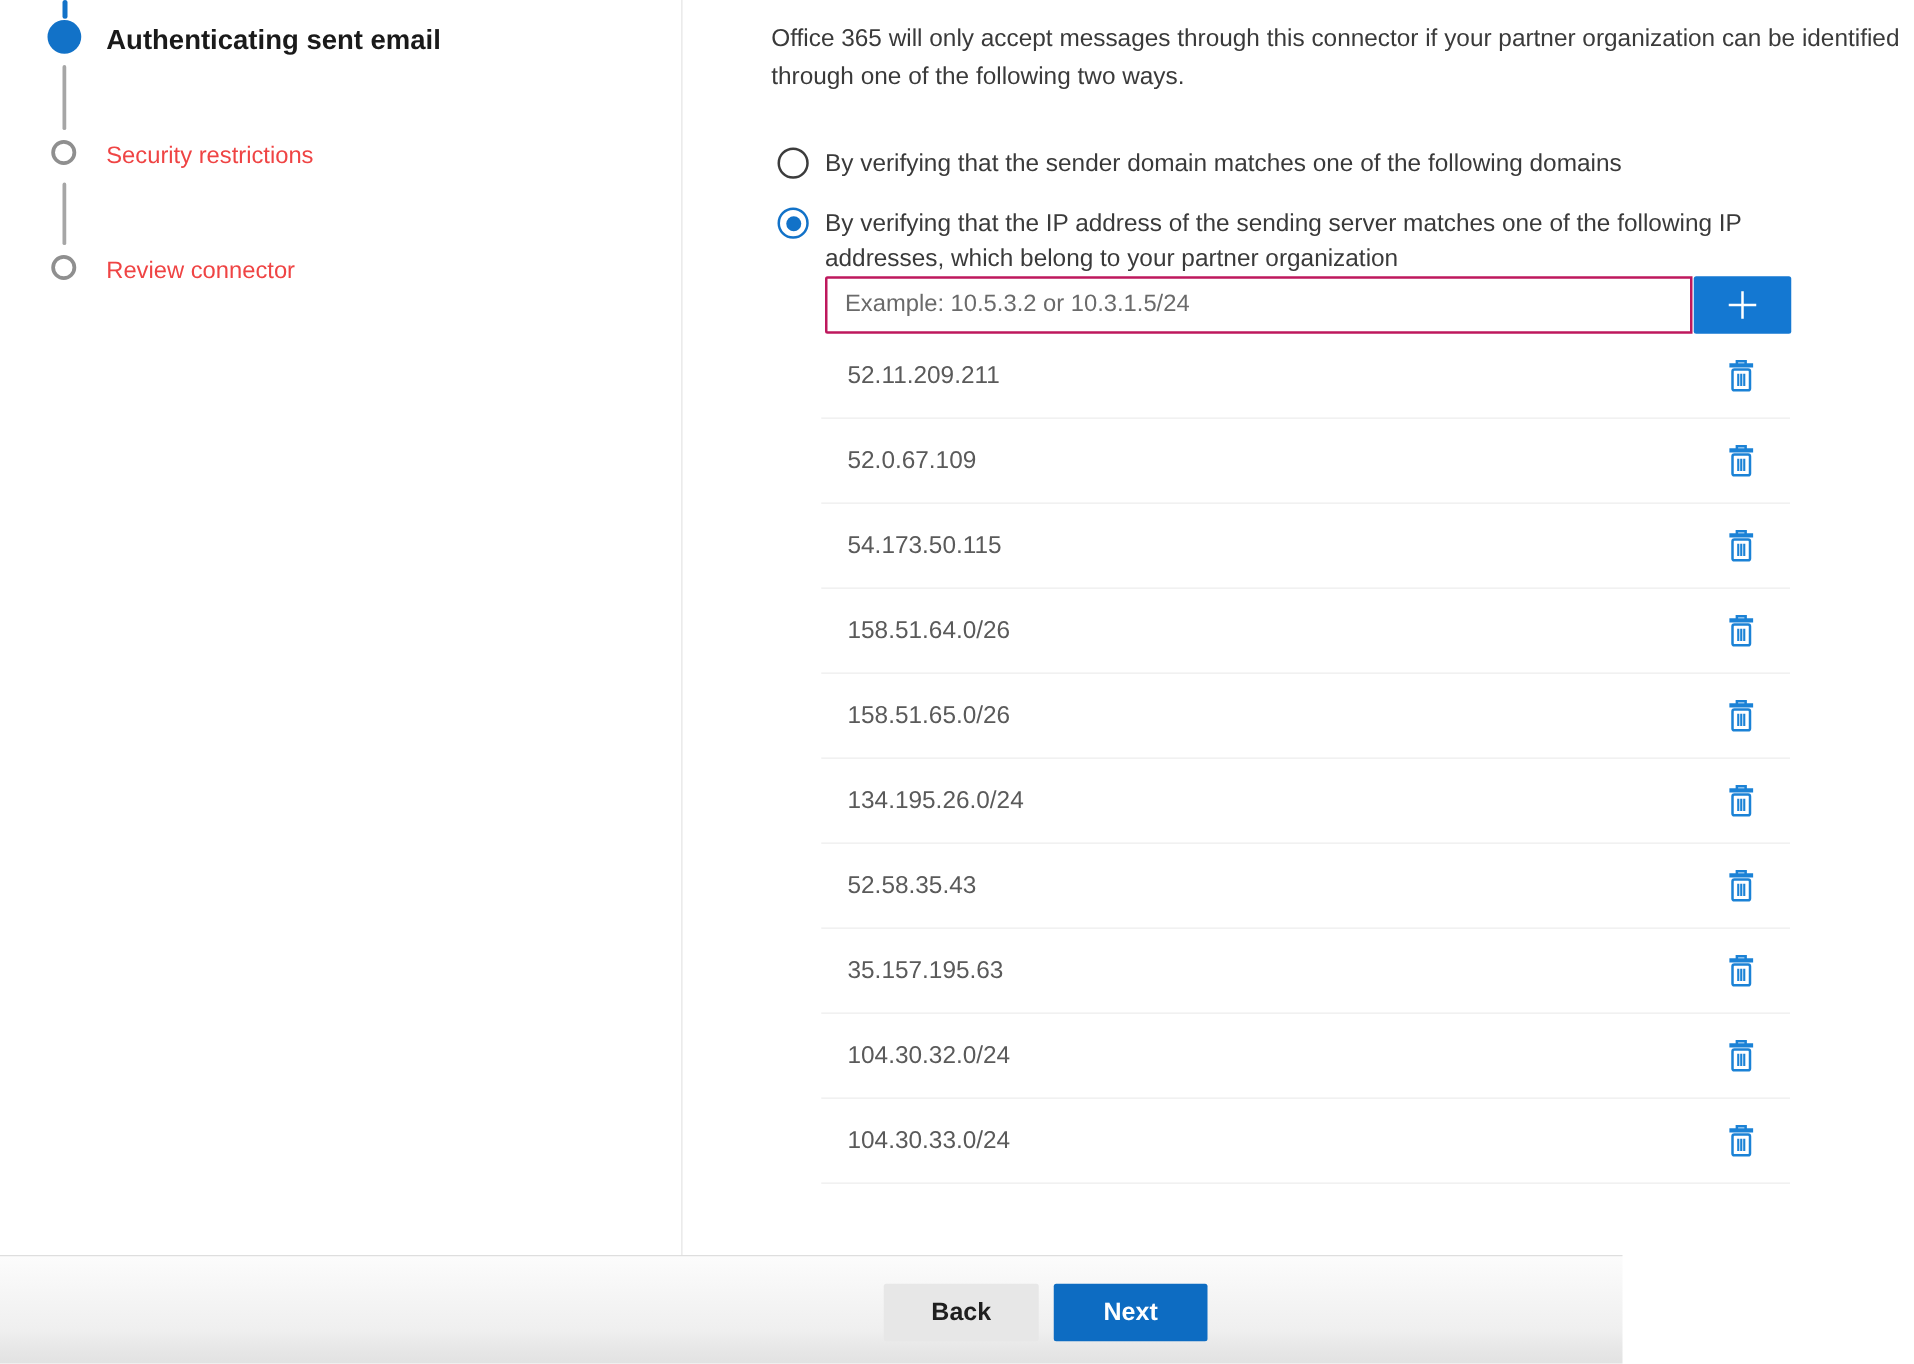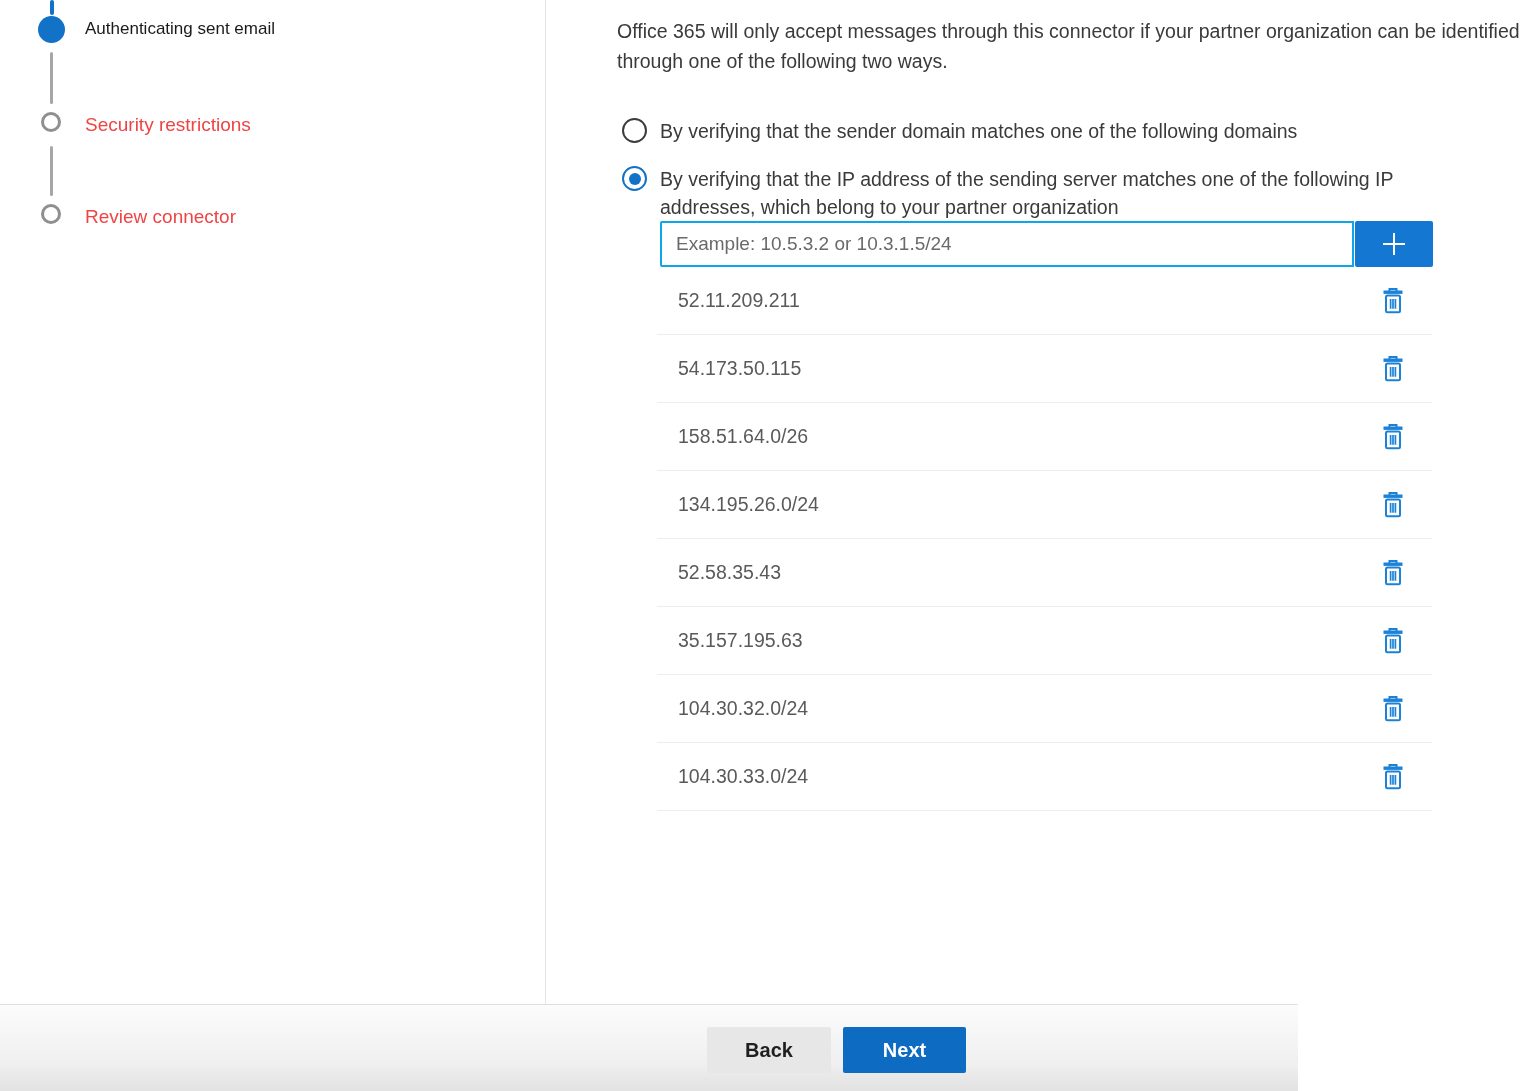--- a/index.html
+++ b/index.html
@@ -33,21 +33,21 @@
     position: absolute; left: 41px;
     width: 20px; height: 20px; border-radius: 50%;
     background: #fff; border: 3px solid #8f8f8f;
   }
   .step-dot.s2 { top: 112px; }
   .step-dot.s3 { top: 204px; }
   .step-label {
     position: absolute; left: 85px;
     font-size: 19px; color: #ef4444; white-space: nowrap;
   }
-  .step-label.active { top: 19px; font-weight: normal; color: #1a1a1a; font-size: 17px; }
+  .step-label.active { top: 19px; font-weight: bold; color: #1a1a1a; font-size: 22px; }
   .step-label.s2 { top: 114px; }
   .step-label.s3 { top: 206px; }
 
   
   .content {
     position: absolute; left: 547px; top: 0;
     width: 984px; height: 1004px;
     overflow: hidden;
   }
   .description {
@@ -67,21 +67,21 @@
   }
   .radio-circle.selected { border-color: #1272c8; }
   .radio-circle.selected::after {
     content: ""; width: 12px; height: 12px; border-radius: 50%; background: #1272c8;
   }
   .radio-label { font-size: 19.5px; line-height: 28px; color: #3a3a3a; max-width: 832px; }
 
   .input-row { position: absolute; left: 113px; top: 221px; display: flex; }
   .ip-input {
     width: 694px; height: 46px;
-    border: 2px solid #0ea5e9; border-radius: 2px 0 0 2px;
+    border: 2px solid #be185d; border-radius: 2px 0 0 2px;
     font-family: "Liberation Sans", sans-serif;
     font-size: 19px; color: #333; padding: 0 14px;
     outline: none;
   }
   .ip-input::placeholder { color: #6a6a6a; opacity: 1; }
   .add-btn {
     width: 78px; height: 46px; margin-left: 1px;
     background: #1478d2; border: none; border-radius: 2px;
     display: flex; align-items: center; justify-content: center;
     cursor: pointer;
@@ -170,20 +170,33 @@
           <path d="M8.5 4.5 V2 H15.5 V4.5" stroke="#1b82d6" stroke-width="2"></path>
           <path d="M2.5 5.2 H21.5" stroke="#1b82d6" stroke-width="3.4"></path>
           <rect x="5" y="8.6" width="14" height="16.6" rx="1.5" stroke="#1b82d6" stroke-width="2"></rect>
           <path d="M9.6 12 V21.8 M12 12 V21.8 M14.4 12 V21.8" stroke="#1b82d6" stroke-width="1.7"></path>
         </svg>
       </span>
     </button>
   </div>
 
 
+  <div class="ip-row">
+    <span class="ip-text">52.0.67.109</span>
+    <button class="trash-btn">
+      <span style="display:flex;">
+        <svg width="24" height="28" viewBox="0 0 24 28" fill="none">
+          <path d="M8.5 4.5 V2 H15.5 V4.5" stroke="#1b82d6" stroke-width="2"></path>
+          <path d="M2.5 5.2 H21.5" stroke="#1b82d6" stroke-width="3.4"></path>
+          <rect x="5" y="8.6" width="14" height="16.6" rx="1.5" stroke="#1b82d6" stroke-width="2"></rect>
+          <path d="M9.6 12 V21.8 M12 12 V21.8 M14.4 12 V21.8" stroke="#1b82d6" stroke-width="1.7"></path>
+        </svg>
+      </span>
+    </button>
+  </div>
 
   <div class="ip-row">
     <span class="ip-text">54.173.50.115</span>
     <button class="trash-btn">
       <span style="display:flex;">
         <svg width="24" height="28" viewBox="0 0 24 28" fill="none">
           <path d="M8.5 4.5 V2 H15.5 V4.5" stroke="#1b82d6" stroke-width="2"></path>
           <path d="M2.5 5.2 H21.5" stroke="#1b82d6" stroke-width="3.4"></path>
           <rect x="5" y="8.6" width="14" height="16.6" rx="1.5" stroke="#1b82d6" stroke-width="2"></rect>
           <path d="M9.6 12 V21.8 M12 12 V21.8 M14.4 12 V21.8" stroke="#1b82d6" stroke-width="1.7"></path>
@@ -199,20 +212,33 @@
         <svg width="24" height="28" viewBox="0 0 24 28" fill="none">
           <path d="M8.5 4.5 V2 H15.5 V4.5" stroke="#1b82d6" stroke-width="2"></path>
           <path d="M2.5 5.2 H21.5" stroke="#1b82d6" stroke-width="3.4"></path>
           <rect x="5" y="8.6" width="14" height="16.6" rx="1.5" stroke="#1b82d6" stroke-width="2"></rect>
           <path d="M9.6 12 V21.8 M12 12 V21.8 M14.4 12 V21.8" stroke="#1b82d6" stroke-width="1.7"></path>
         </svg>
       </span>
     </button>
   </div>
 
+  <div class="ip-row">
+    <span class="ip-text">158.51.65.0/26</span>
+    <button class="trash-btn">
+      <span style="display:flex;">
+        <svg width="24" height="28" viewBox="0 0 24 28" fill="none">
+          <path d="M8.5 4.5 V2 H15.5 V4.5" stroke="#1b82d6" stroke-width="2"></path>
+          <path d="M2.5 5.2 H21.5" stroke="#1b82d6" stroke-width="3.4"></path>
+          <rect x="5" y="8.6" width="14" height="16.6" rx="1.5" stroke="#1b82d6" stroke-width="2"></rect>
+          <path d="M9.6 12 V21.8 M12 12 V21.8 M14.4 12 V21.8" stroke="#1b82d6" stroke-width="1.7"></path>
+        </svg>
+      </span>
+    </button>
+  </div>
 
   <div class="ip-row">
     <span class="ip-text">134.195.26.0/24</span>
     <button class="trash-btn">
       <span style="display:flex;">
         <svg width="24" height="28" viewBox="0 0 24 28" fill="none">
           <path d="M8.5 4.5 V2 H15.5 V4.5" stroke="#1b82d6" stroke-width="2"></path>
           <path d="M2.5 5.2 H21.5" stroke="#1b82d6" stroke-width="3.4"></path>
           <rect x="5" y="8.6" width="14" height="16.6" rx="1.5" stroke="#1b82d6" stroke-width="2"></rect>
           <path d="M9.6 12 V21.8 M12 12 V21.8 M14.4 12 V21.8" stroke="#1b82d6" stroke-width="1.7"></path>

